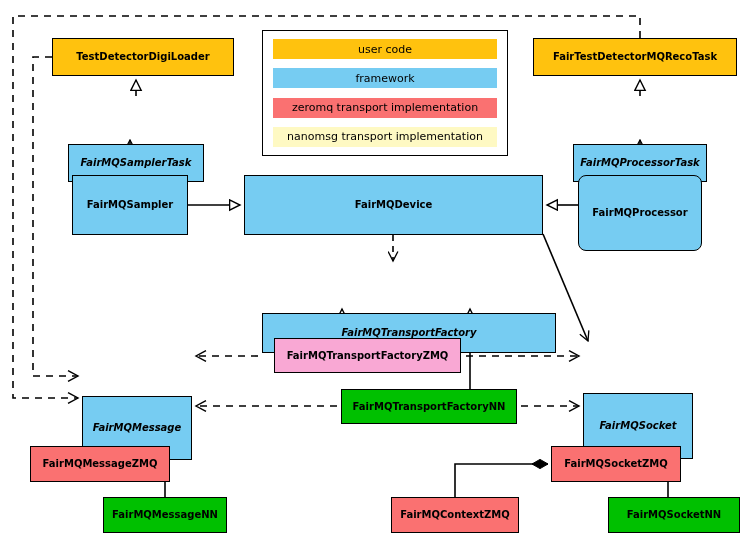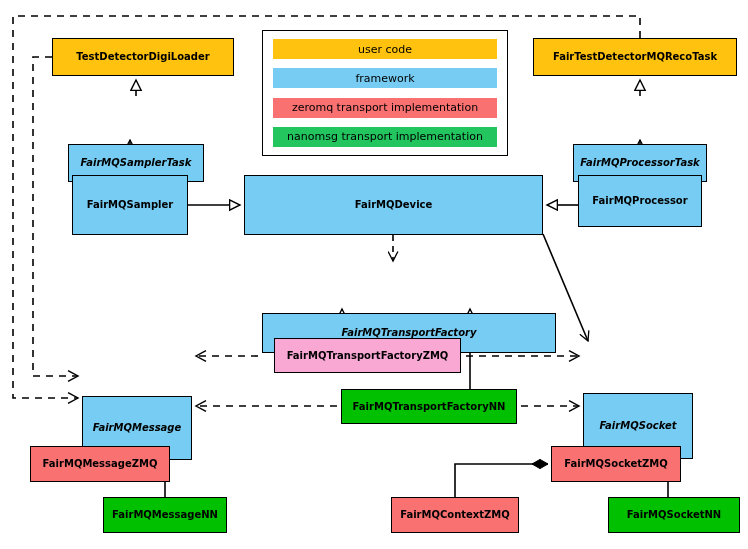--- a/index.html
+++ b/index.html
@@ -90,32 +90,32 @@
   <div id="legend">
     <div class="legend-row" style="background: rgb(255, 194, 14);">
       <span>user code</span>
     </div>
     <div class="legend-row" style="background: rgb(118, 204, 242);">
       <span>framework</span>
     </div>
     <div class="legend-row" style="background: rgb(250, 113, 113);">
       <span>zeromq transport implementation</span>
     </div>
-    <div class="legend-row" style="background: #22c55e;">
+    <div class="legend-row" style="background: #fef9c3;">
       <span>nanomsg transport implementation</span>
     </div>
   </div>
 
   <div class="node c-user" style="left: 52px; top: 38px; width: 182px; height: 38px; background: rgb(255, 194, 14);">TestDetectorDigiLoader</div>
   <div class="node c-framework abstract" style="left: 68px; top: 96px; width: 136px; height: 38px; background: rgb(118, 204, 242); font-style: italic;">FairMQSamplerTask</div>
   <div class="node c-framework" style="left: 72px; top: 175px; width: 116px; height: 60px; background: rgb(118, 204, 242);">FairMQSampler</div>
   <div class="node c-framework" style="left: 244px; top: 175px; width: 299px; height: 60px; background: rgb(118, 204, 242);">FairMQDevice</div>
   <div class="node c-user" style="left: 533px; top: 38px; width: 204px; height: 38px; background: rgb(255, 194, 14);">FairTestDetectorMQRecoTask</div>
   <div class="node c-framework abstract" style="left: 573px; top: 96px; width: 134px; height: 38px; background: rgb(118, 204, 242); font-style: italic;">FairMQProcessorTask</div>
-  <div class="node c-framework" style="left: 578px; top: 175px; width: 124px; height: 52px; background: rgb(118, 204, 242);">FairMQProcessor</div>
+  <div class="node c-framework" style="left: 578px; top: 175px; width: 124px; height: 76px; background: rgb(118, 204, 242); border-radius: 8px;">FairMQProcessor</div>
   <div class="node c-framework abstract" style="left: 262px; top: 265px; width: 294px; height: 40px; background: rgb(118, 204, 242); font-style: italic;">FairMQTransportFactory</div>
   <div class="node c-zmq" style="left: 262px; top: 338px; width: 187px; height: 35px; background: #f9a8d4; margin-left: 12px;">FairMQTransportFactoryZMQ</div>
   <div class="node c-nn" style="left: 341px; top: 389px; width: 176px; height: 35px; background: rgb(0, 192, 0);">FairMQTransportFactoryNN</div>
   <div class="node c-framework abstract" style="left: 82px; top: 348px; width: 110px; height: 64px; background: rgb(118, 204, 242); font-style: italic;">FairMQMessage</div>
   <div class="node c-framework abstract" style="left: 583px; top: 345px; width: 110px; height: 66px; background: rgb(118, 204, 242); font-style: italic;">FairMQSocket</div>
   <div class="node c-zmq" style="left: 30px; top: 446px; width: 140px; height: 36px; background: rgb(250, 113, 113);">FairMQMessageZMQ</div>
   <div class="node c-nn" style="left: 103px; top: 497px; width: 124px; height: 36px; background: rgb(0, 192, 0);">FairMQMessageNN</div>
   <div class="node c-zmq" style="left: 551px; top: 446px; width: 130px; height: 36px; background: rgb(250, 113, 113);">FairMQSocketZMQ</div>
   <div class="node c-zmq" style="left: 391px; top: 497px; width: 128px; height: 36px; background: rgb(250, 113, 113);">FairMQContextZMQ</div>
   <div class="node c-nn" style="left: 608px; top: 497px; width: 132px; height: 36px; background: rgb(0, 192, 0);">FairMQSocketNN</div>

